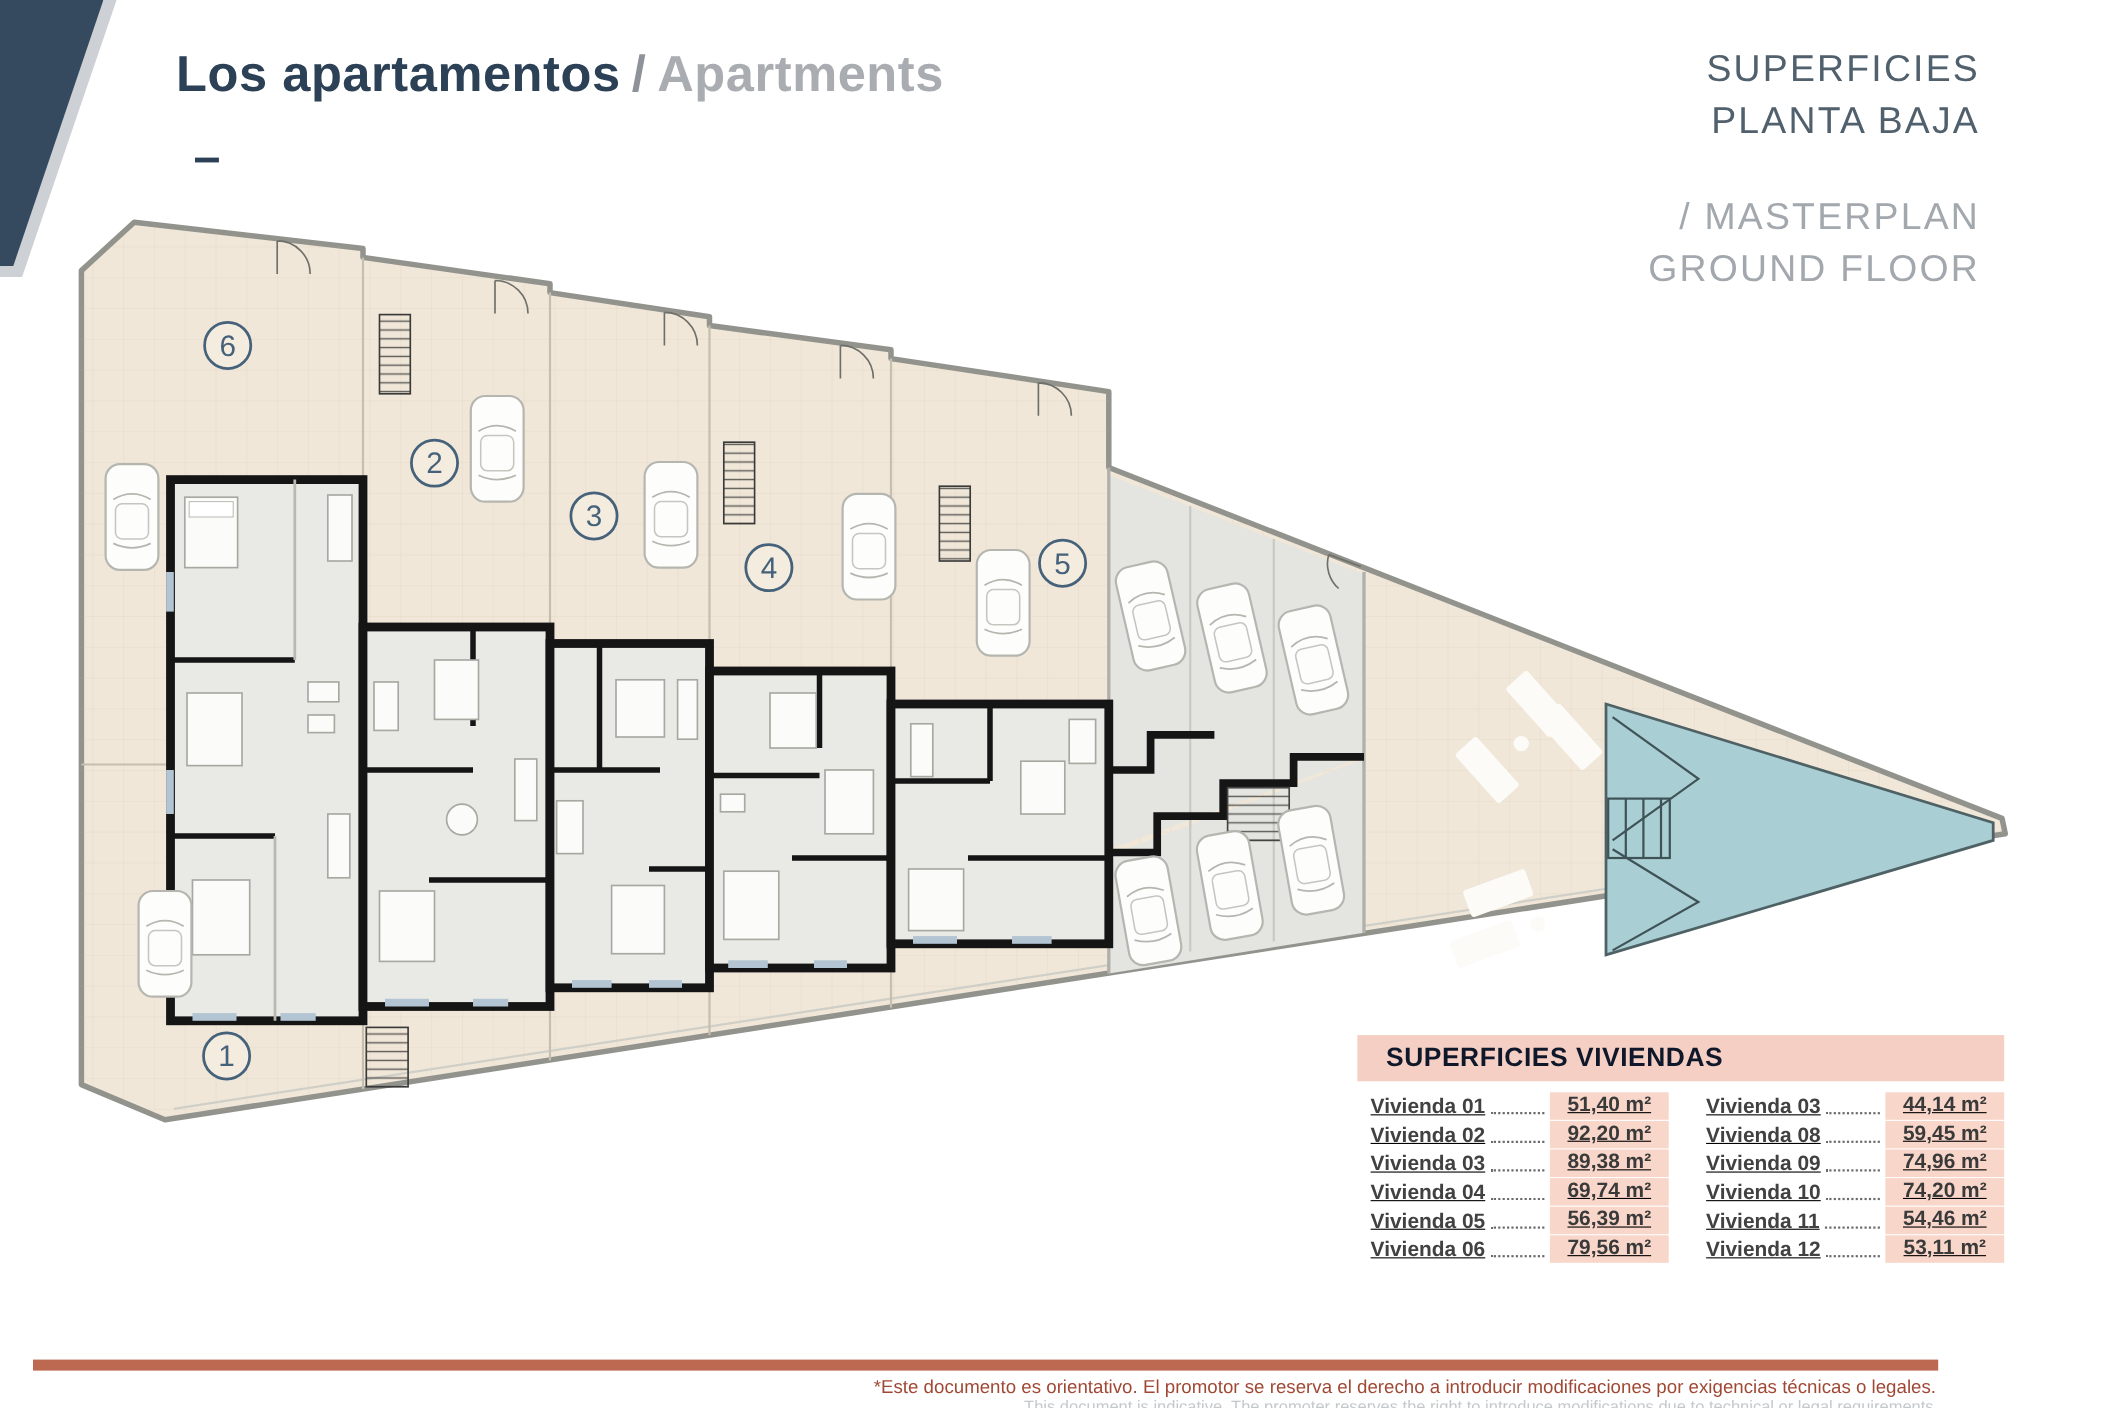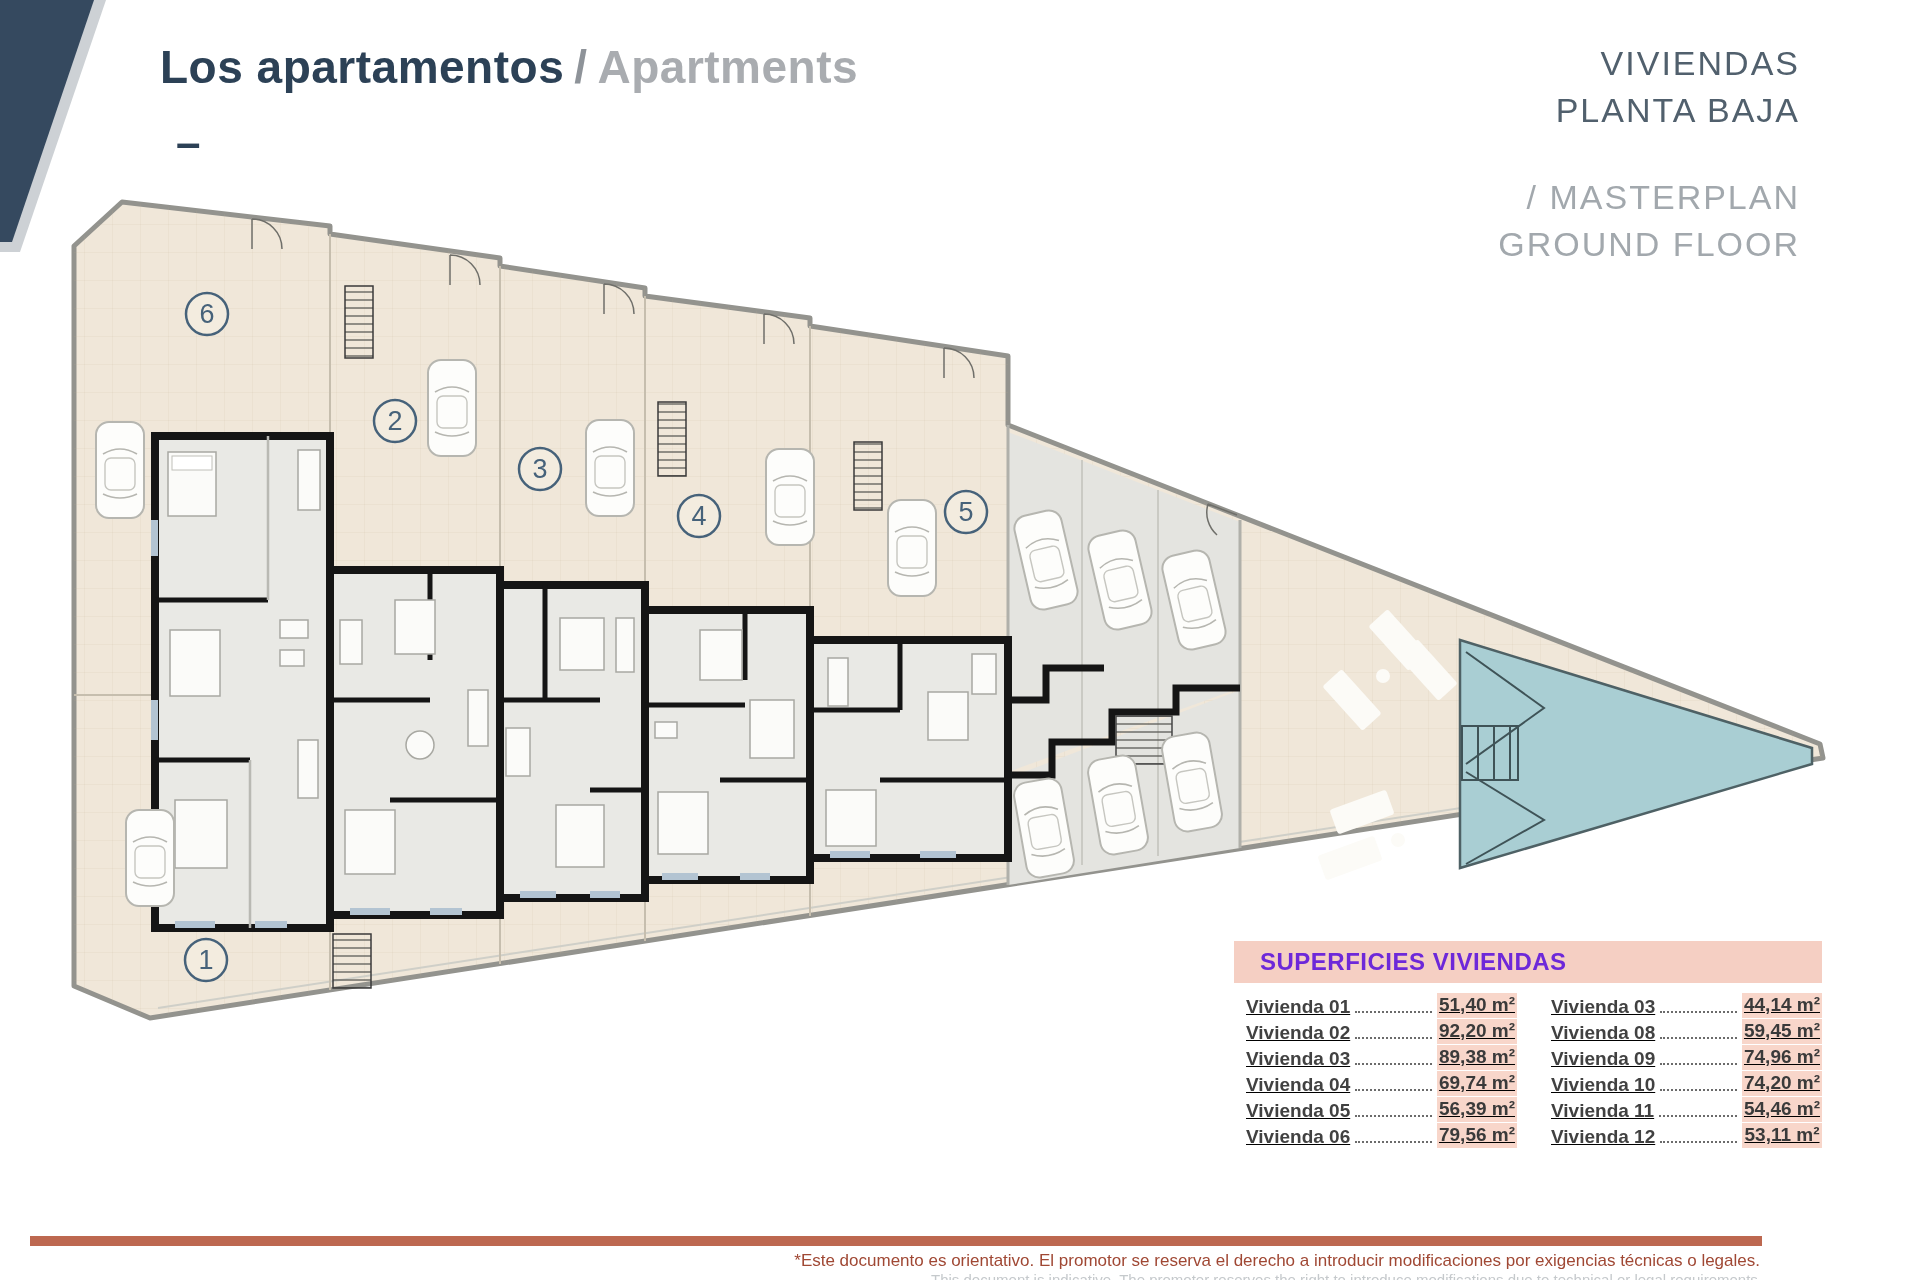--- a/index.html
+++ b/index.html
@@ -17,27 +17,27 @@
   .page-title .t1{color:#2c4156;}
   .page-title .sep{color:#8e9399;padding:0 10px;}
   .page-title .t2{color:#a9acb0;}
   .title-dash{position:absolute;left:176px;top:118px;font-size:44px;font-weight:bold;color:#2c4156;}
   .masterplan{position:absolute;right:120px;top:40px;text-align:right;
     font-size:34px;line-height:47px;letter-spacing:2px;color:#51606d;}
   .masterplan .light{color:#a2a8ad;margin-top:40px;}
   
   .sup-table{position:absolute;left:1234px;top:941px;width:588px;}
   .sup-head{background:#f5cfc3;height:42px;line-height:42px;padding-left:26px;
-    font-size:24px;font-weight:bold;color:#6d28d9;letter-spacing:.5px;}
+    font-size:24px;font-weight:bold;color:#0f172a;letter-spacing:.5px;}
   .sup-cols{display:flex;gap:34px;margin-top:9px;padding-left:12px;}
   .sup-col{width:272px;text-decoration:underline;}
   .sup-row{display:flex;align-items:flex-end;height:26px;font-size:19px;color:#414141;font-weight:bold;}
   .sup-row .lbl{white-space:nowrap;}
   .sup-row .leader{flex:1;border-bottom:2px dotted #6b6b6b;margin:0 5px 5px 5px;min-width:12px;}
-  .sup-row .val{background:#f8d6ca;width:80px;text-align:center;padding:1px 0 2px 0;
+  .sup-row .val{background:#f8d6ca;width:108px;text-align:center;padding:1px 0 2px 0;
     color:#3a3a3a;white-space:nowrap;}
   
   .foot-bar{position:absolute;left:30px;top:1236px;width:1732px;height:10px;background:#bd6850;}
   .foot-es{position:absolute;right:160px;top:1251px;font-size:17px;font-weight:normal;color:#a04834;white-space:nowrap;}
   .foot-en{position:absolute;right:158px;top:1271px;font-size:15px;color:#c5c9cc;white-space:nowrap;}
   
   .plan{position:absolute;left:0;top:0;}
   svg text.unum{font-family:"Liberation Sans",sans-serif;font-size:27px;fill:#46627a;}
 </style>
 </head>
@@ -45,21 +45,21 @@
 
 <div class="corner-tri"></div>
 <div class="corner-tri-navy"></div>
 
 <div class="page-title">
   <span class="t1">Los apartamentos</span><span class="sep">/</span><span class="t2">Apartments</span>
 </div>
 <div class="title-dash">–</div>
 
 <div class="masterplan">
-  <div>VIVIENDAS</div>
+  <div>SUPERFICIES</div>
   <div>PLANTA BAJA</div>
   <div class="light">
     <div>/ MASTERPLAN</div>
     <div>GROUND FLOOR</div>
   </div>
 </div>
 
 <svg class="plan" width="1920" height="1280" viewBox="0 0 1920 1280">
   <defs>
     <pattern id="tile" width="28" height="28" patternUnits="userSpaceOnUse">

